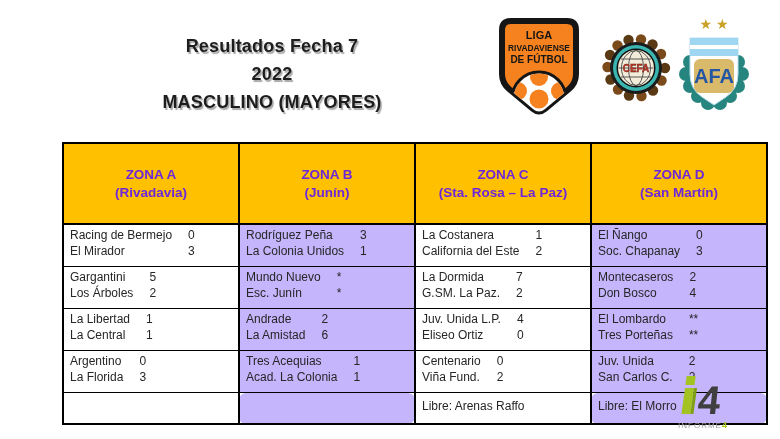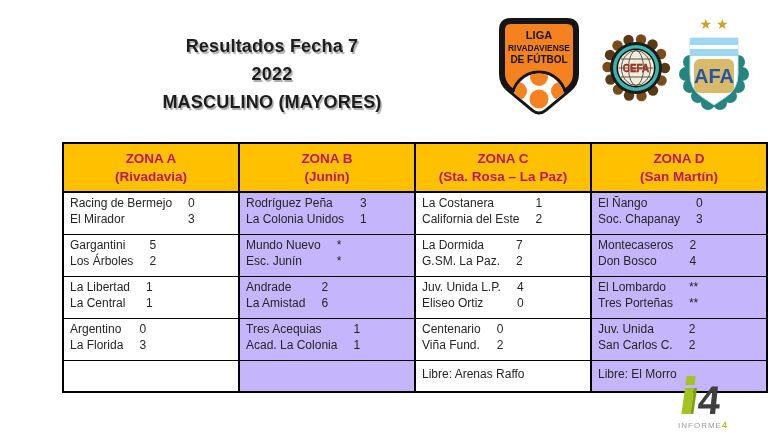--- a/index.html
+++ b/index.html
@@ -16,27 +16,27 @@
   .logo-liga{left:492px;top:14px;}
   .logo-cefa{left:600px;top:32px;}
   .logo-afa{left:668px;top:12px;}
 
   
   table.results{position:absolute;left:62px;top:142px;width:706px;
                 border-collapse:collapse;table-layout:fixed;
                 border:2.5px solid #000;}
   table.results col{width:25%;}
   table.results th{background:#FFC000;border:2px solid #000;height:43px;
-                   font-size:13.5px;font-weight:700;color:#be185d;line-height:18px;
-                   text-align:center;vertical-align:middle;padding:2px;}
+                   font-size:13.5px;font-weight:700;color:#6d28d9;line-height:18px;
+                   text-align:center;vertical-align:middle;padding:18px;}
   table.results td{border:1.5px solid #000;border-left-width:2px;border-right-width:2px;
                    vertical-align:top;padding:3px 6px 2px 6px;background:#ffffff;}
   table.results td.tint{background:#c4b5fd;}
   table.results tr.match-row td{height:36px;}
-  table.results tr.note-row td{height:25px;}
+  table.results tr.note-row td{height:25px;border-radius:7px;}
   .pair{display:grid;grid-template-columns:max-content max-content;column-gap:16px;
         font-size:12px;line-height:15.5px;}
   .pair .score{font-weight:400;}
   .note{font-size:12px;line-height:15px;}
 
   
   .watermark{position:absolute;left:648px;top:374px;width:110px;text-align:center;}
   .wm-text{font-size:8px;letter-spacing:1px;color:#9a9a9a;margin-top:-2px;text-align:center;}
   .wm-text .wm-num{color:#a3c322;font-weight:700;font-size:9px;}
 </style>

